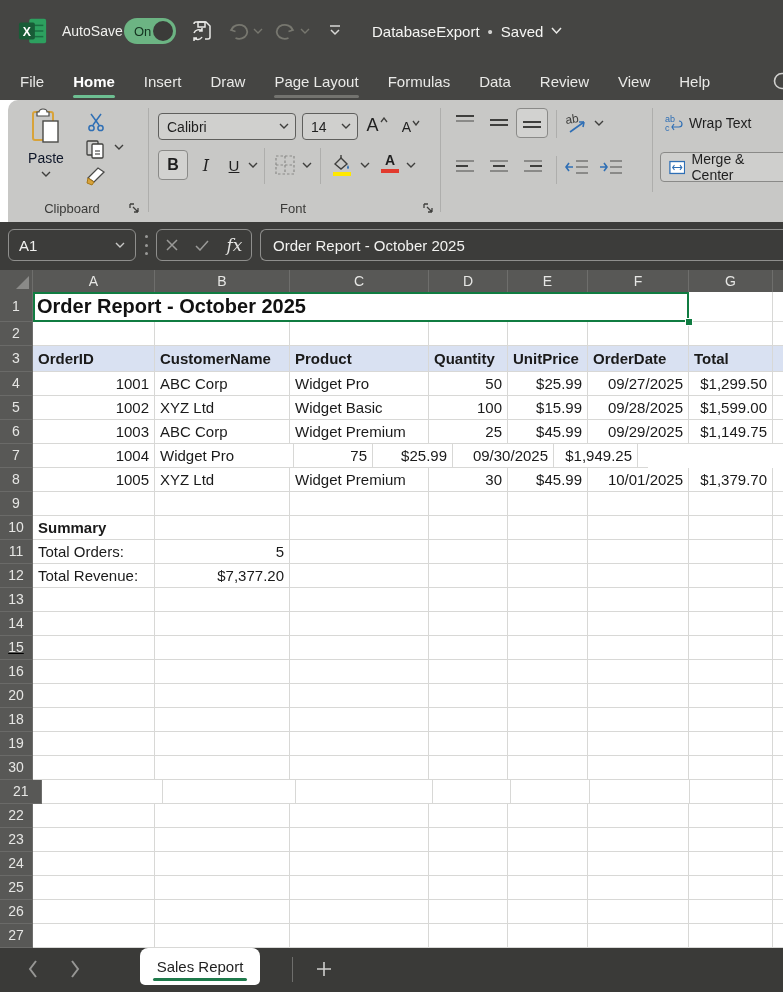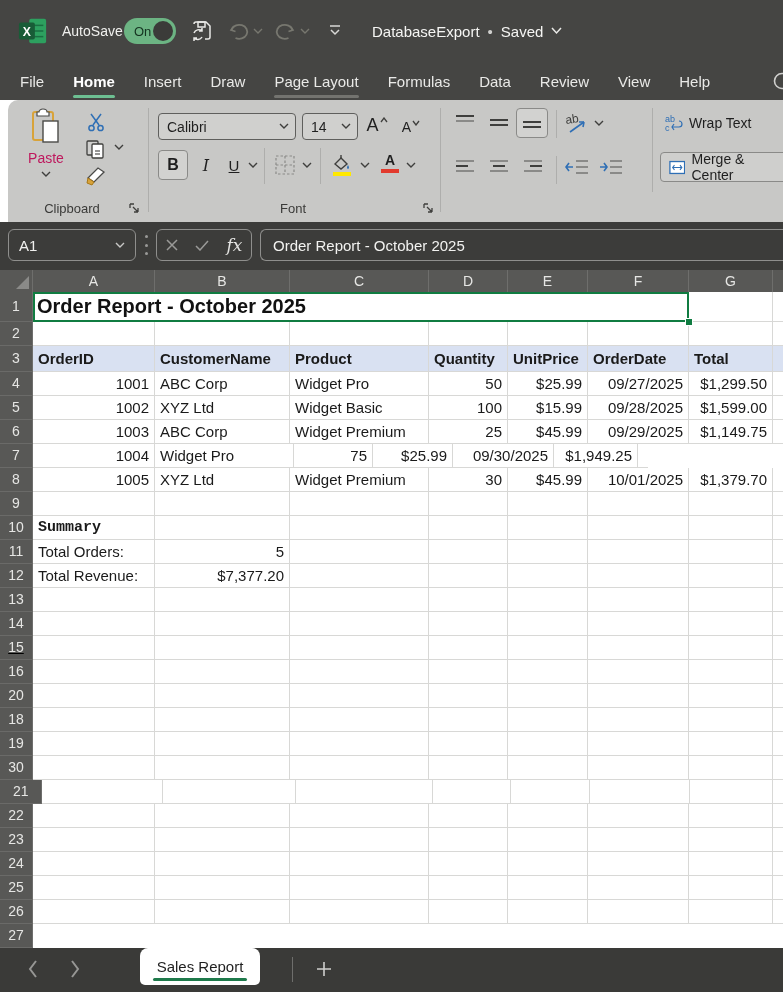--- a/index.html
+++ b/index.html
@@ -33,21 +33,21 @@
   .search-partial { position:absolute; left:772px; top:70px; }
 
   
   .ribbon { position:absolute; left:8px; top:100px; width:775px; height:122px;
     background:var(--ribbon-bg,#C8C8C6); border-radius:10px 0 0 0; }
   .rb-divider { position:absolute; top:8px; width:1px; height:104px; background:#aeaeac; }
   .group-label { position:absolute; bottom:6px; font-size:13px; color:#3a3a38; text-align:center; }
   .launcher { position:absolute; bottom:8px; }
   .paste-btn { position:absolute; left:12px; top:8px; width:52px; height:92px; display:flex;
     flex-direction:column; align-items:center; }
-  .paste-btn .lbl { font-size:14px; color:#be185d; margin-top:4px; }
+  .paste-btn .lbl { font-size:14px; color:#0f172a; margin-top:4px; }
   .combo { position:absolute; height:27px; background:#d0d0ce; border:1px solid #5f5f5d; border-radius:4px;
     display:flex; align-items:center; font-size:14px; color:#1f1f1f; padding-left:8px; }
   .combo .chev { margin-left:auto; margin-right:6px; }
   .rbtn { position:absolute; display:flex; align-items:center; justify-content:center; }
   .boxed { border:1px solid #8a8a88; border-radius:4px; background:#d2d2d0; }
   .blabel { font-weight:bold; font-size:16px; color:#1f1f1f; }
   .ilabel { font-style:italic; font-size:16px; font-family:"DejaVu Serif", serif; color:#1f1f1f; }
   .ulabel { font-size:15px; text-decoration:underline; color:#1f1f1f; }
   .wrap-btn { position:absolute; display:flex; align-items:center; gap:5px; font-size:14px; color:#1f1f1f; }
   .merge-btn { position:absolute; display:flex; align-items:center; gap:6px; font-size:14px; color:#1f1f1f;
@@ -83,21 +83,21 @@
   .g-rowhead { background:var(--grid-header-bg,#585856); color:#e6e6e4; font-size:14px; text-align:center;
     border-bottom:1px solid #6a6a68; border-right:1px solid #6e6e6c; }
   .g-cell { position:relative; border-right:1px solid var(--gridline,#D8D8D6);
     border-bottom:1px solid var(--gridline,#D8D8D6); font-size:15px; color:#1a1a1a;
     white-space:nowrap; overflow:visible; }
   .g-slivercell { border-right:none; }
   .c-fill { background:var(--header-fill,#D9E1F2); }
   .c-th { font-weight:bold; padding-left:5px; }
   .c-txt { padding-left:5px; }
   .c-num { text-align:right; padding-right:5px; }
-  .c-bold { font-weight:bold;font-family:Liberation Mono, monospace; }
+  .c-bold { font-weight:bold; }
   .c-nbr { border-right:none; }
   .c-title { position:absolute; left:4px; top:0; font-size:20px; font-weight:bold; line-height:29px;
     color:#111; z-index:2; white-space:nowrap; }
   .sel-overlay { position:absolute; border:2px solid var(--accent-green,#107C41); pointer-events:none; z-index:3; }
   .fill-handle { position:absolute; width:8px; height:8px; background:var(--accent-green,#107C41);
     border:1px solid #fff; z-index:4; }
 
   
   .sheetbar { position:absolute; left:0; top:948px; width:783px; height:44px;
     background:var(--sheetbar-bg,#3A3A38); }
@@ -701,21 +701,21 @@
         <div class="g-rowhead" style="width: 33px; line-height: 23px;">26</div>
         <div class="g-cell" style="width: 122px; line-height: 23px;"></div>
         <div class="g-cell" style="width: 135px; line-height: 23px;"></div>
         <div class="g-cell" style="width: 139px; line-height: 23px;"></div>
         <div class="g-cell" style="width: 79px; line-height: 23px;"></div>
         <div class="g-cell" style="width: 80px; line-height: 23px;"></div>
         <div class="g-cell" style="width: 101px; line-height: 23px;"></div>
         <div class="g-cell" style="width: 84px; line-height: 23px;"></div>
         <div class="g-cell g-slivercell" style="width: 10px;"></div>
       </div>
-      <div class="g-row" style="height: 24px; flex-direction: column;">
+      <div class="g-row" style="height: 24px;">
         <div class="g-rowhead" style="width: 33px; line-height: 23px;">27</div>
         <div class="g-cell" style="width: 122px; line-height: 23px;"></div>
         <div class="g-cell" style="width: 135px; line-height: 23px;"></div>
         <div class="g-cell" style="width: 139px; line-height: 23px;"></div>
         <div class="g-cell" style="width: 79px; line-height: 23px;"></div>
         <div class="g-cell" style="width: 80px; line-height: 23px;"></div>
         <div class="g-cell" style="width: 101px; line-height: 23px;"></div>
         <div class="g-cell" style="width: 84px; line-height: 23px;"></div>
         <div class="g-cell g-slivercell" style="width: 10px;"></div>
       </div>

